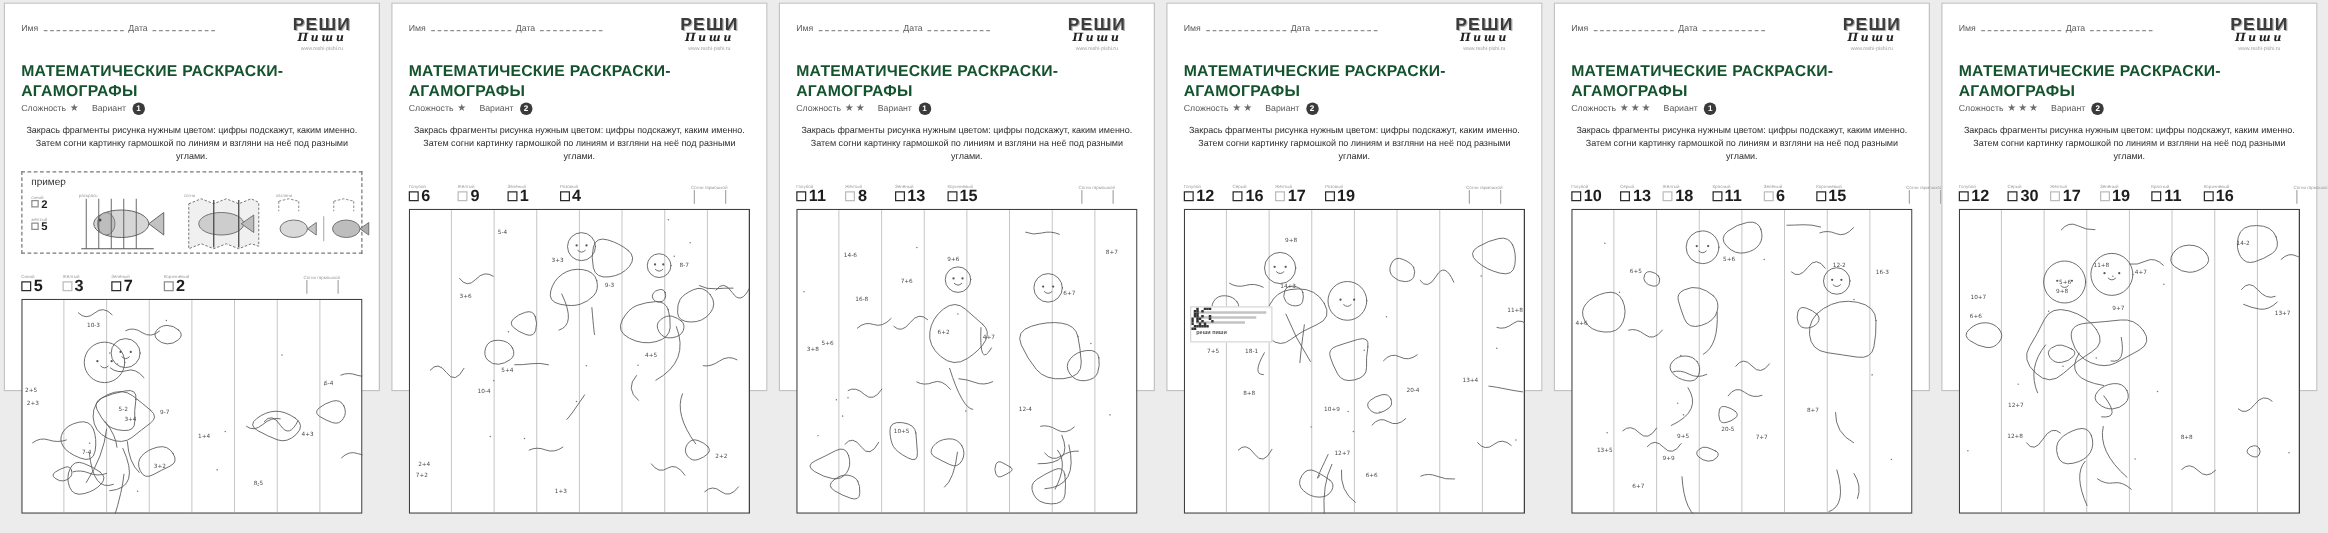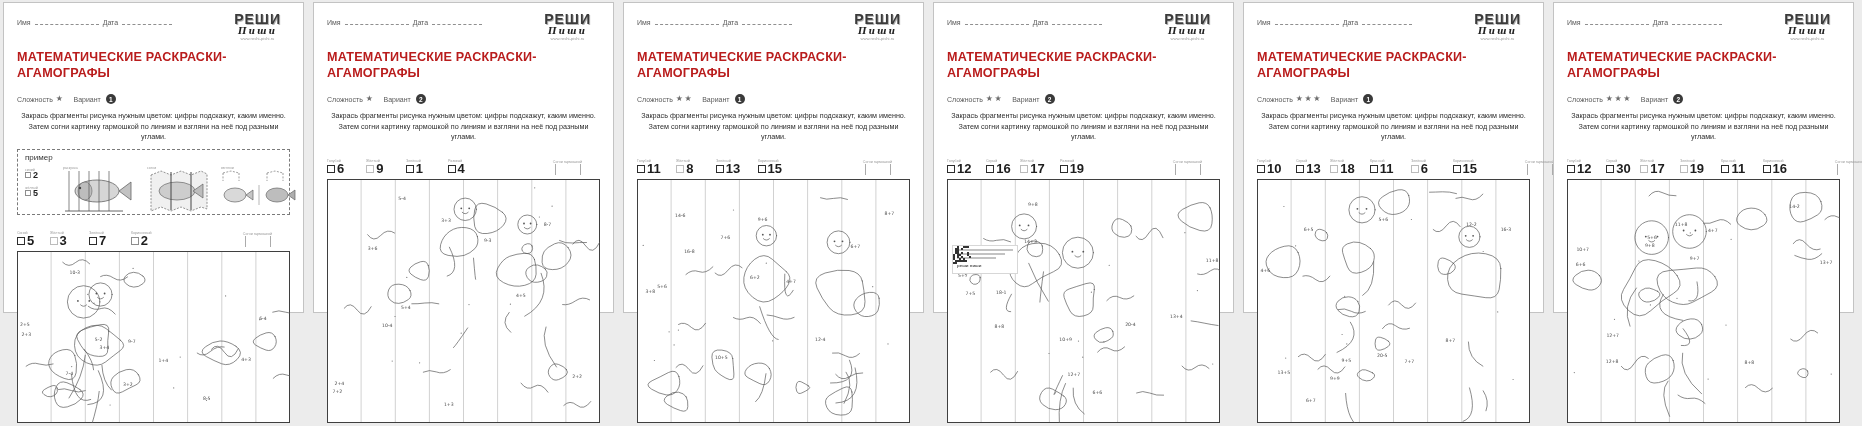--- a/index.html
+++ b/index.html
@@ -18,21 +18,21 @@
   
   .hdr{display:flex;justify-content:space-between;align-items:flex-start;height:30px;}
   .fillins{display:flex;align-items:baseline;gap:4px;font-size:7px;color:#5a5a5a;padding-top:4px;}
   .wline{display:inline-block;width:64px;height:7px;border-bottom:1px dashed #8f8f8f;}
   .wline.short{width:50px;}
   .logo{text-align:center;line-height:1;margin-top:-1px;}
   .logo-top{font-size:14px;font-weight:800;letter-spacing:1px;color:#3b3b3b;text-shadow:1px 1px 0 #b5b5b5;}
   .logo-script{font-family:"DejaVu Serif","Liberation Serif",serif;font-style:italic;font-size:9px;font-weight:700;color:#222;letter-spacing:2px;margin-top:1px;}
   .logo-url{font-size:8px;color:#9a9a9a;transform:scale(0.52);transform-origin:center top;white-space:nowrap;margin-top:1px;}
   
-  .title{font-size:12.6px;font-weight:800;color:#b91c1c;line-height:1.3;letter-spacing:0.2px;margin:6px 0 12px 0;}
+  .title{font-size:12.6px;font-weight:800;color:#14532d;line-height:1.3;letter-spacing:0.2px;margin:6px 0 0 0;}
   .meta{display:flex;align-items:center;gap:3px;font-size:7px;color:#5a5a5a;height:11px;}
   .stars{color:#6d6d6d;font-size:8px;letter-spacing:1.5px;line-height:1;}
   .badge{width:10px;height:10px;border-radius:50%;background:#3a3a3a;color:#fff;font-size:6.5px;font-weight:700;
          display:inline-flex;align-items:center;justify-content:center;margin-left:2px;}
   .vlabel{margin-left:6px;}
   .instr{font-size:7.2px;line-height:1.5;color:#2d2d2d;margin:6px 0 0 0;text-align:center;}
   
   .example{border:1px dashed #7a7a7a;margin-top:6px;height:66px;box-sizing:border-box;padding:3px 7px;position:relative;}
   .ex-title{font-size:8px;color:#333;font-weight:400;}
   .ex-row{display:flex;gap:10px;align-items:flex-start;margin-top:1px;}

